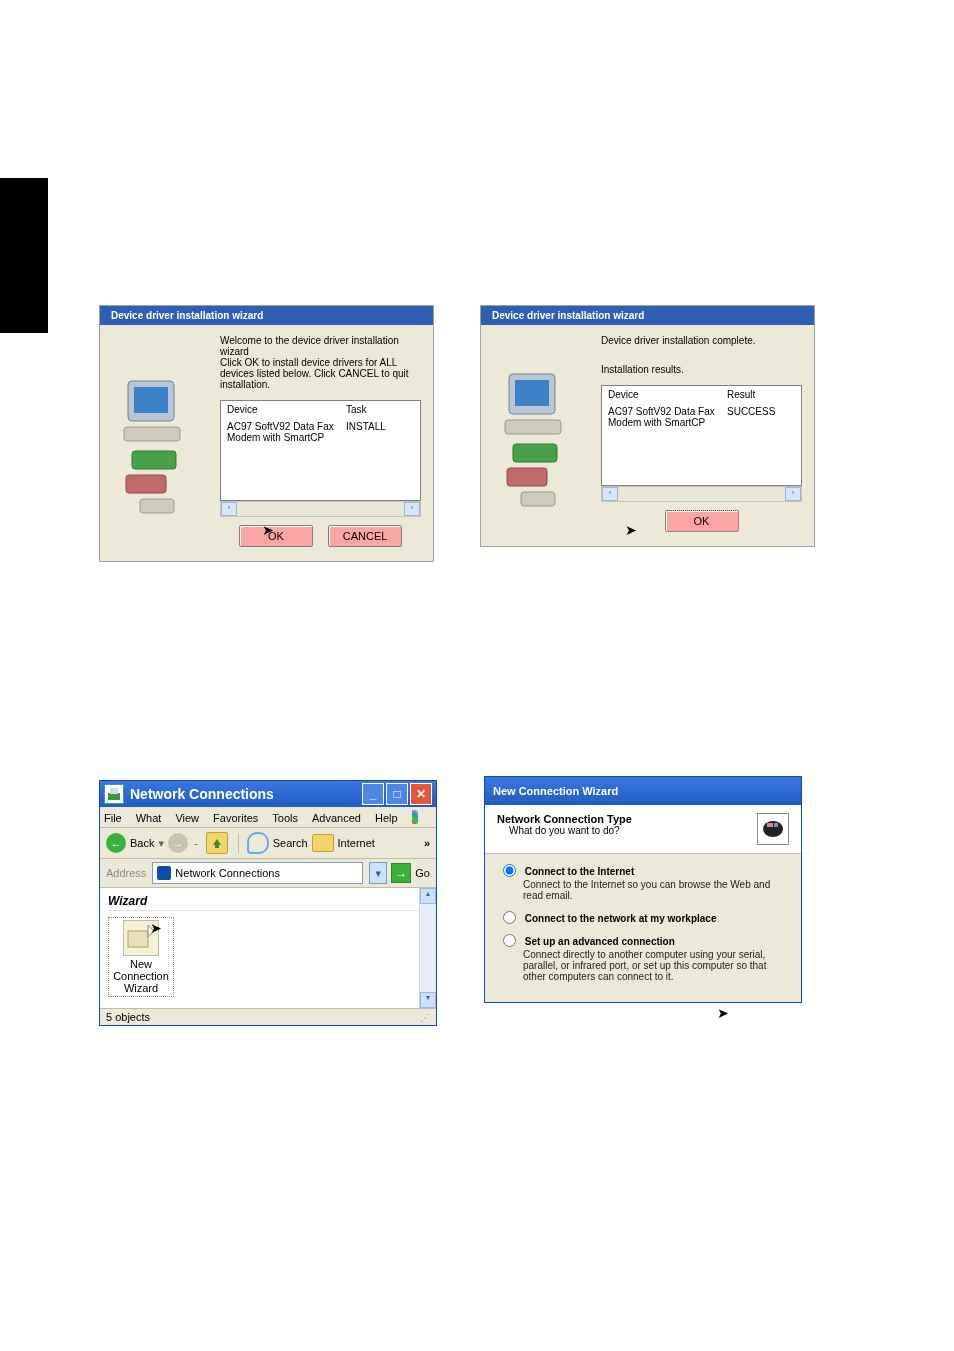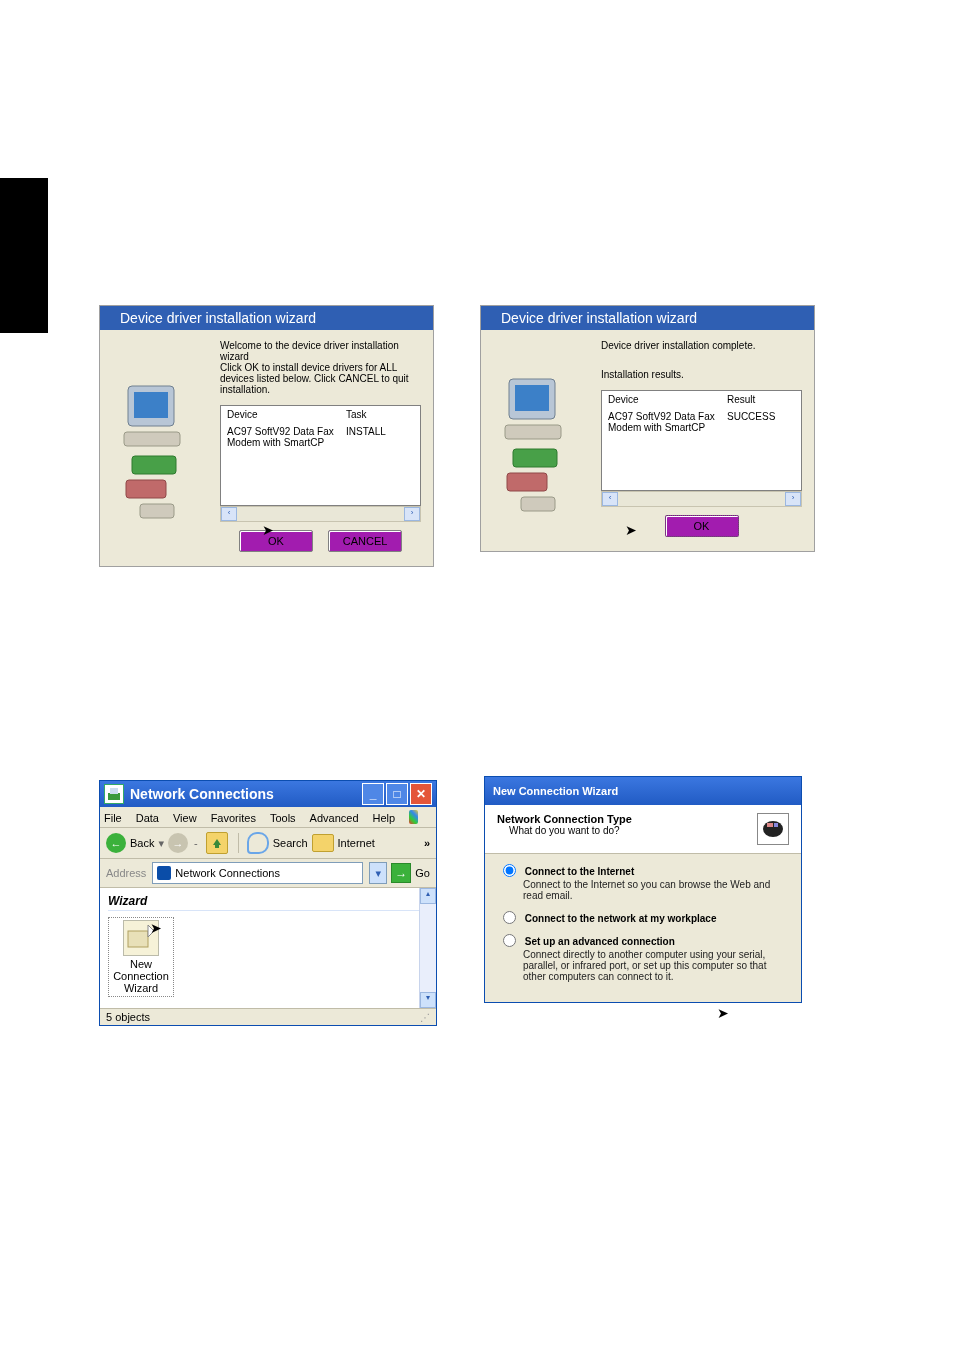--- a/index.html
+++ b/index.html
@@ -1,32 +1,32 @@
 <!DOCTYPE html>
 <html><head>
 <meta charset="utf-8">
 <style>
 html,body{margin:0;padding:0;background:#fff;font-family:Tahoma,Arial,sans-serif;font-size:11px;color:#000;width:954px}
 .page{position:relative;width:954px;height:1351px}
 .black-tab{position:absolute;left:0;top:178px;width:48px;height:155px;background:#000}
 .panel{position:absolute;background:#ece9d8;border:1px solid #a0a0a0}
-.panel-title{background:#2f5fb3;color:#fff;font-weight:normal;font-size:14px;padding:4px 20px;display:flex;align-items:center}
+.panel-title{background:#2f5fb3;color:#fff;font-weight:bold;font-size:10px;padding:4px 11px;display:flex;align-items:center}
 .panel-body{display:flex}
 .side-art{width:116px;min-height:190px;display:flex;align-items:center;justify-content:center;background:#ece9d8}
 .side-art svg{display:block}
 .right-col{flex:1;padding:10px 12px 8px 4px}
 .device-box{background:#fff;border:1px solid #808080;margin-top:6px;font-size:10px}
 .device-head{display:flex;border-bottom:0;padding:3px 6px}
 .device-row{display:flex;padding:3px 6px}
 .device-head .c1,.device-row .c1{flex:1}
 .device-head .c2,.device-row .c2{width:68px}
 .hscroll{height:14px;background:#e9e7d7;border:1px solid #c8c4b0;display:flex;align-items:center;justify-content:space-between;margin-top:0}
 .hscroll .btn{width:14px;height:12px;background:#d8e4f8;border:1px solid #9bb7e0;line-height:10px;text-align:center;font-size:8px;color:#2f5fb3}
 .btn-row{text-align:center;padding:8px 0 6px 0}
-.winbtn{display:inline-block;min-width:72px;height:20px;line-height:20px;background:#a21caf;border:1px solid #808080;border-radius:2px;font-size:11px;text-align:center;margin:0 6px;box-shadow:1px 1px 0 #fff inset}
+.winbtn{display:inline-block;min-width:72px;height:20px;line-height:20px;background:#fca5a5;border:1px solid #808080;border-radius:2px;font-size:11px;text-align:center;margin:0 6px;box-shadow:1px 1px 0 #fff inset}
 .cursor{position:absolute;width:12px;height:16px;font-size:14px;color:#000;pointer-events:none}
 
 .explorer{position:absolute;width:336px;border:1px solid #0b4db0}
 .exp-title{background:linear-gradient(#3b77e0,#215bc4);height:26px;display:flex;align-items:center;color:#fff;font-weight:bold;font-size:14px;padding:0 4px}
 .exp-title .icon{width:18px;height:18px;background:#fff;border:1px solid #3a6;margin-right:6px;display:flex;align-items:center;justify-content:center}
 .exp-title .spacer{flex:1}
 .exp-ctrl{width:20px;height:20px;margin-left:2px;border:1px solid #fff;display:flex;align-items:center;justify-content:center;font-size:12px;font-weight:bold}
 .exp-ctrl.min{background:#4f87e6;color:#fff}
 .exp-ctrl.max{background:#4f87e6;color:#fff}
 .exp-ctrl.close{background:#e4563a;color:#fff}
@@ -161,21 +161,21 @@
           </svg>
       </span>
       <span>Network Connections</span>
       <span class="spacer"></span>
       <span class="exp-ctrl min">_</span>
       <span class="exp-ctrl max">□</span>
       <span class="exp-ctrl close">✕</span>
     </div>
     <div class="menu-bar">
       <span>File</span>
-      <span>Data</span>
+      <span>What</span>
       <span>View</span>
       <span>Favorites</span>
       <span>Tools</span>
       <span>Advanced</span>
       <span>Help</span>
       <span class="winflag" style="background:linear-gradient(45deg,#e33,#3c3,#38e,#ec3);width:16px;height:14px;border-radius:2px;display:inline-block"></span>
     </div>
     <div class="tool-bar">
       <span class="tb-ico tb-back">←</span>
       <span>Back</span>

